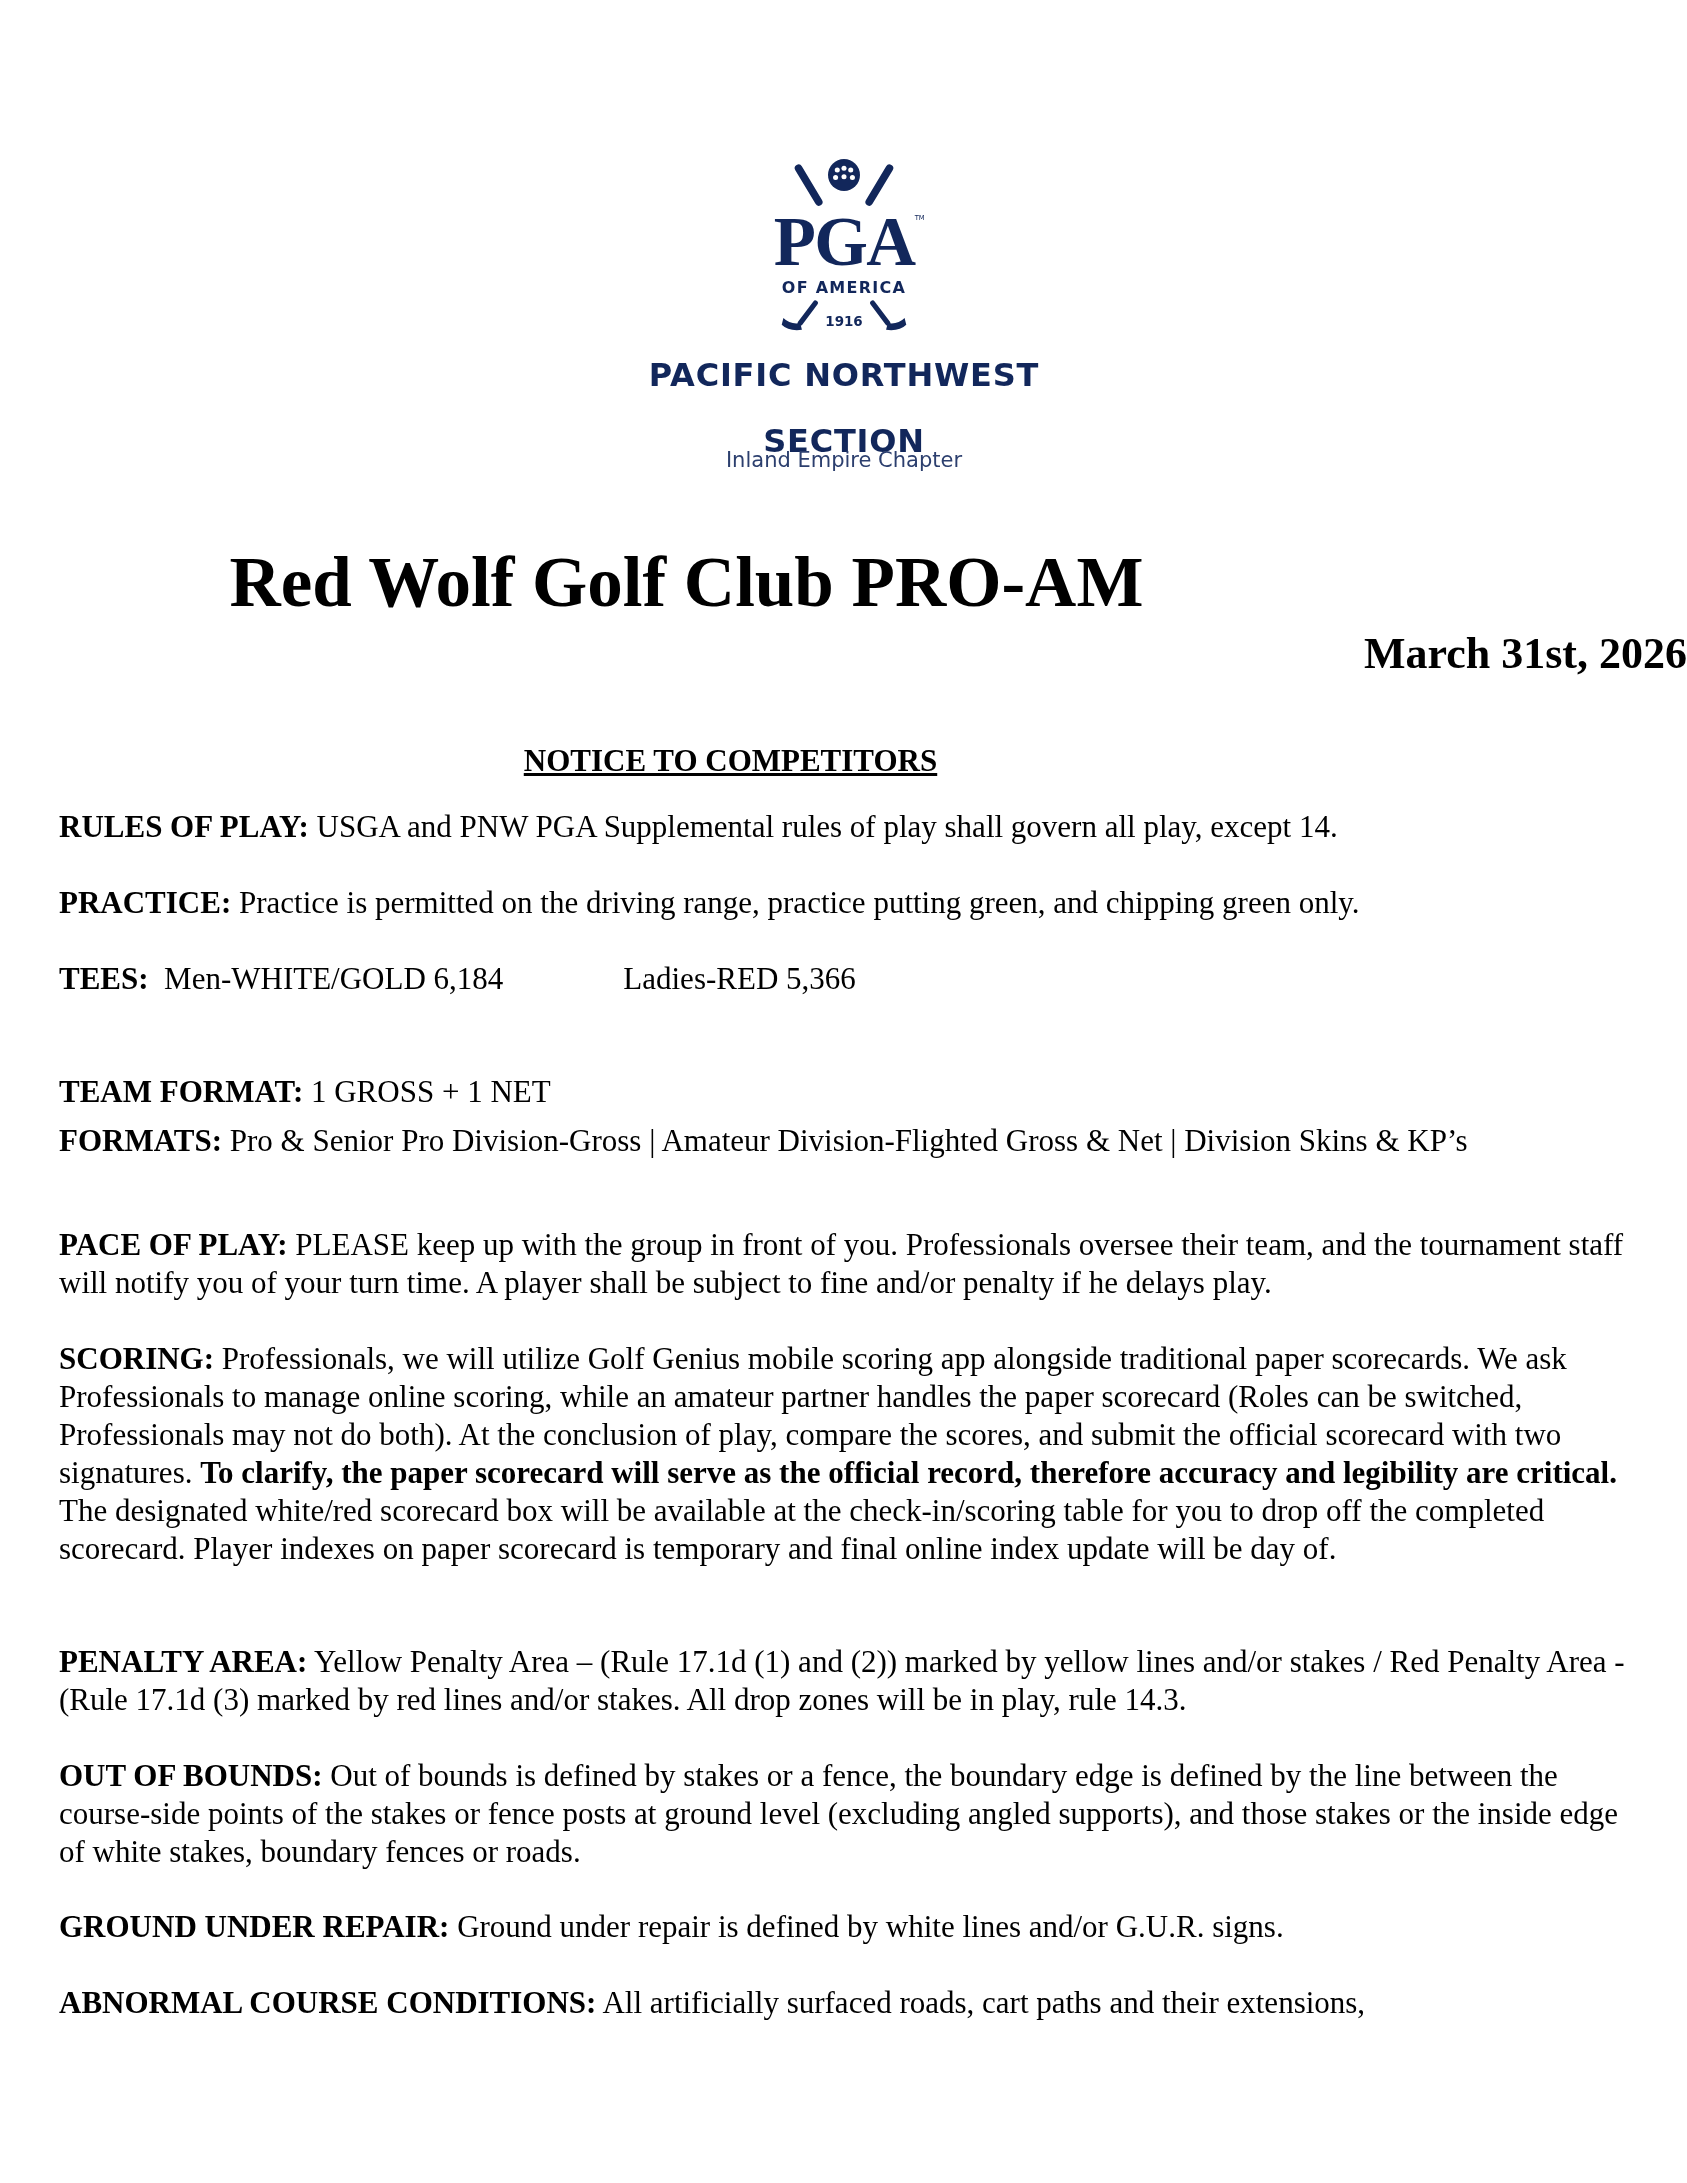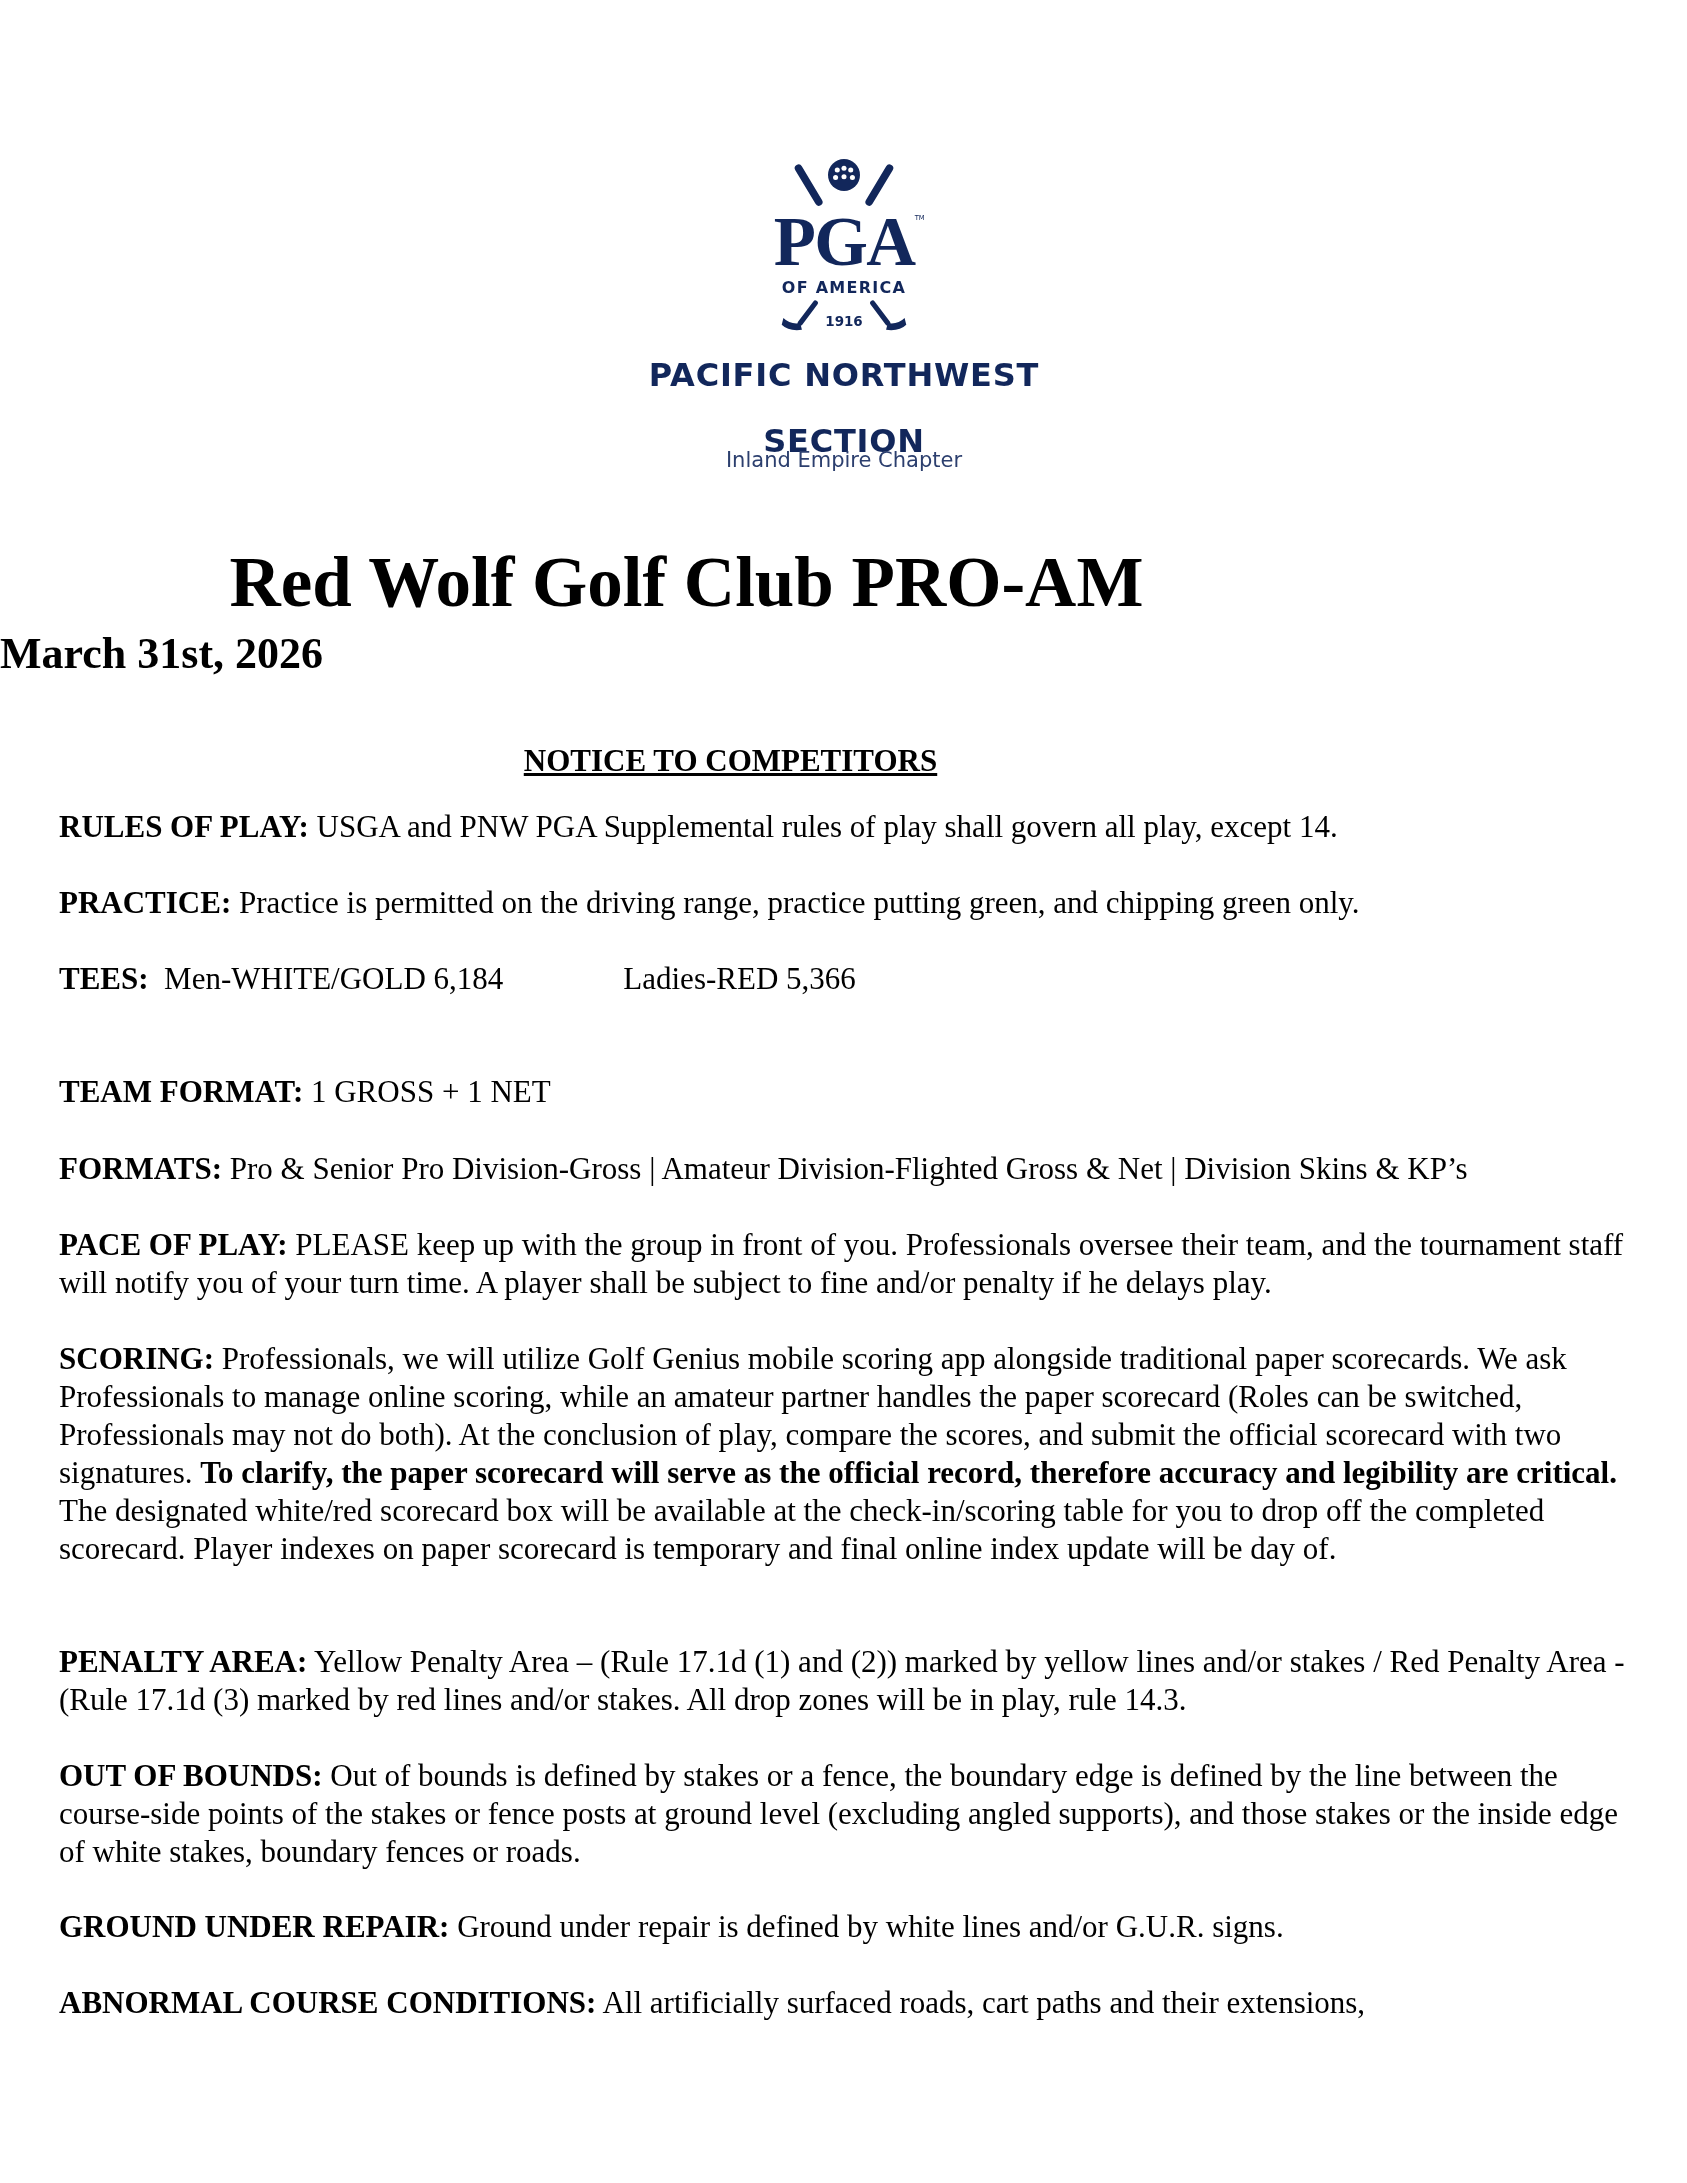--- a/index.html
+++ b/index.html
@@ -59,21 +59,21 @@
       text-align: center;
       font-size: 71px;
       font-weight: bold;
       line-height: 84px;
     }
     .date {
       position: absolute;
       left: 0;
       top: 628px;
       width: 1687px;
-      text-align: left;
+      text-align: right;
       font-size: 44px;
       font-weight: bold;
       line-height: 51px;
     }
     .notice-heading {
       position: absolute;
       left: 0;
       top: 742px;
       width: 1461px;
       text-align: center;
@@ -150,21 +150,21 @@
 </div>
 
 <div class="section" style="top: 960px;">
   <span class="label">TEES:</span>&nbsp;&nbsp;<span>Men-WHITE/GOLD 6,184</span><span class="tees-gap"></span><span>Ladies-RED 5,366</span>
 </div>
 
 <div class="section" style="top: 1073px;">
   <span class="label">TEAM FORMAT:</span><span> 1 GROSS + 1 NET</span>
 </div>
 
-<div class="section" style="top: 1150px;">
+<div class="section" style="top: 1122px;">
   <span class="label">FORMATS:</span><span> Pro &amp; Senior Pro Division-Gross | Amateur Division-Flighted Gross &amp; Net | Division Skins &amp; KP’s</span>
 </div>
 
 <div class="section" style="top: 1226px;">
   <span class="label">PACE OF PLAY:</span><span> PLEASE keep up with the group in front of you. Professionals oversee their team, and the tournament staff will notify you of your turn time. A player shall be subject to fine and/or penalty if he delays play.</span>
 </div>
 
 <div class="section" style="top: 1340px;">
   <span class="label">SCORING:</span><span> Professionals, we will utilize Golf Genius mobile scoring app alongside traditional paper scorecards. We ask Professionals to manage online scoring, while an amateur partner handles the paper scorecard (Roles can be switched, Professionals may not do both). At the conclusion of play, compare the scores, and submit the official scorecard with two signatures. </span><span class="bold">To clarify, the paper scorecard will serve as the official record, therefore accuracy and legibility are critical.</span><span> The designated white/red scorecard box will be available at the check-in/scoring table for you to drop off the completed scorecard. Player indexes on paper scorecard is temporary and final online index update will be day of.</span>
 </div>

